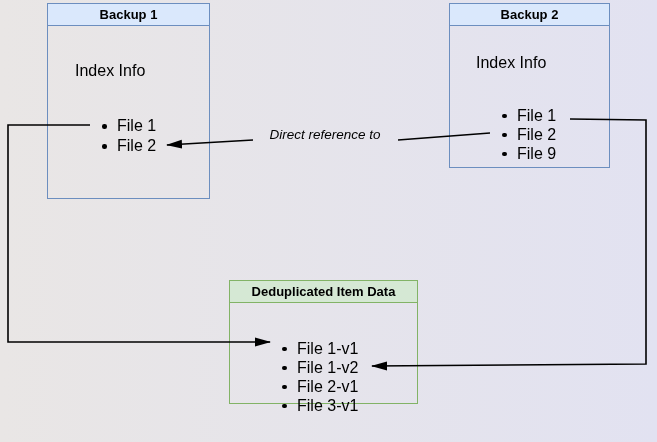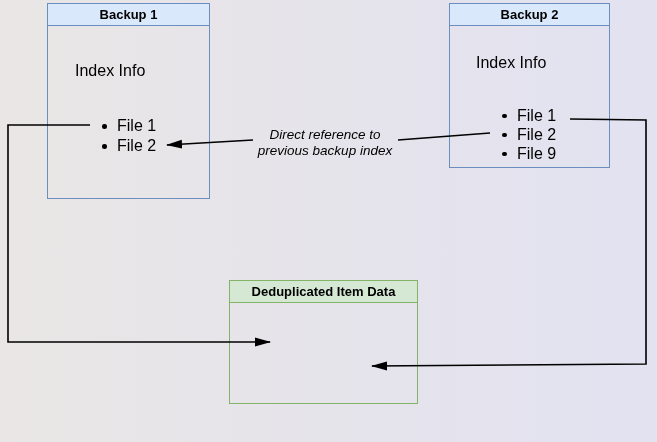--- a/index.html
+++ b/index.html
@@ -107,25 +107,30 @@
         <li>File 1</li>
         <li>File 2</li>
         <li>File 9</li>
       </ul>
   </div>
 
   <div class="box green" id="dedup">
     <div class="box-header">
       <span>Deduplicated Item Data</span>
     </div>
+    <ul class="file-list">
+        <li>File 1-v1</li>
+        <li>File 1-v2</li>
+        <li>File 2-v1</li>
+        <li>File 3-v1</li>
+      </ul>
   </div>
 
   <div class="edge-label">
     <div>Direct reference to</div>
-    <div>previous backup index</div>
   </div>
 
   <svg class="wires" width="657" height="442" viewBox="0 0 657 442">
     <defs>
       <marker id="arrowhead" markerUnits="userSpaceOnUse" markerWidth="16" markerHeight="10" viewBox="0 0 16 10" refX="15" refY="5" orient="auto">
         <path d="M0,0.5 L16,5 L0,9.5 Z" fill="#000"></path>
       </marker>
     </defs>
     <path d="M90,125 H8 V342 H270" fill="none" stroke="#000" stroke-width="1.6" marker-end="url(#arrowhead)"></path>
     <path d="M570,119 L646,120 V364 L372,366" fill="none" stroke="#000" stroke-width="1.6" marker-end="url(#arrowhead)"></path>

